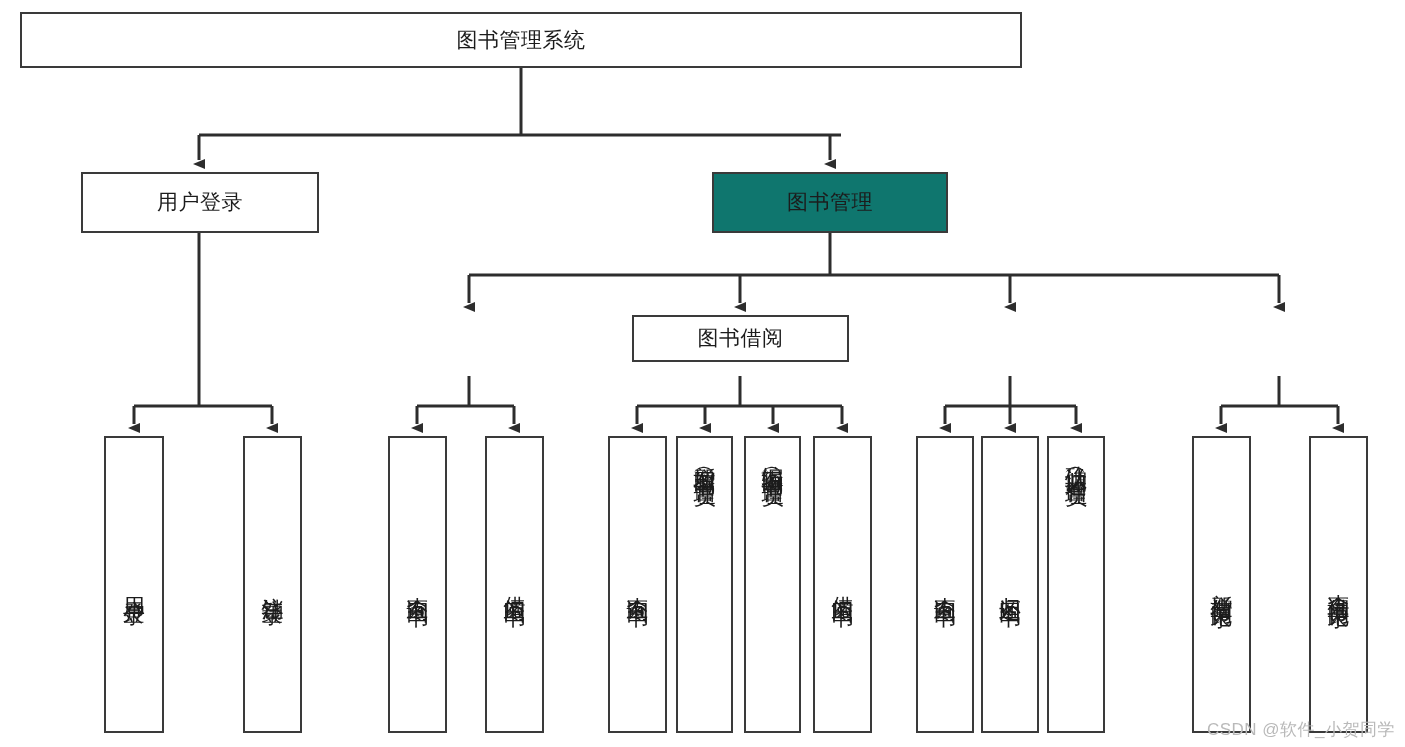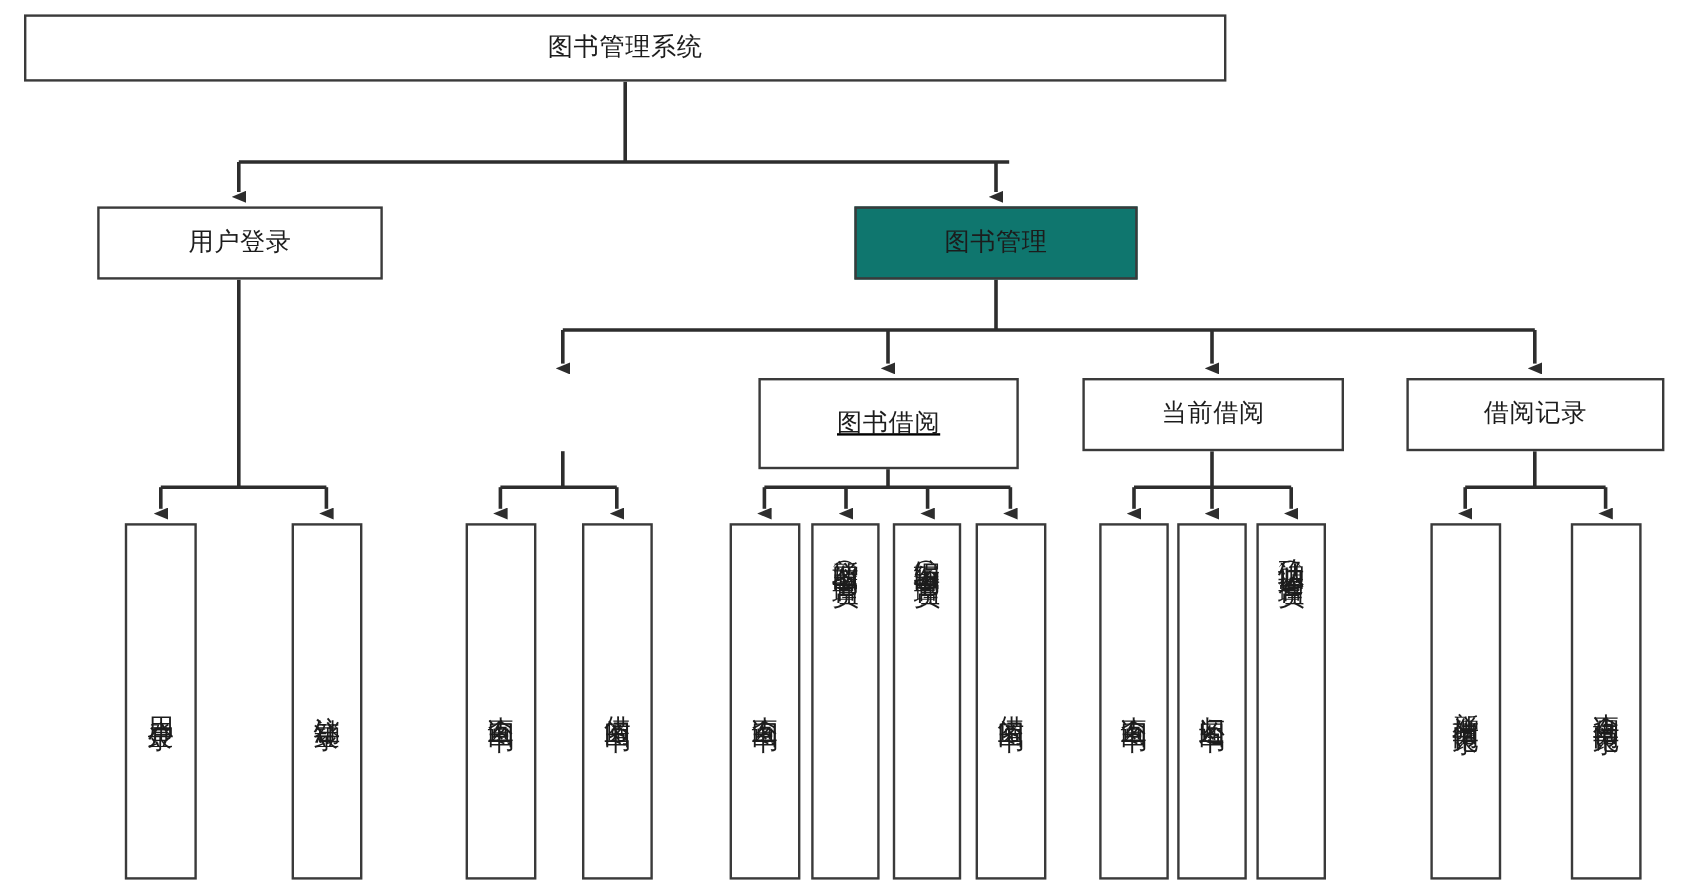--- a/index.html
+++ b/index.html
@@ -142,28 +142,22 @@
     <span class="node-label" style="color: rgb(28, 28, 28);">图书管理系统</span>
   </div>
 
   <div class="node-box" style="left: 81px; top: 172px; width: 238px; height: 61px; border-color: rgb(58, 58, 58); background: rgb(255, 255, 255);">
     <span class="node-label" style="color: rgb(28, 28, 28);">用户登录</span>
   </div>
   <div class="node-box" style="left: 712px; top: 172px; width: 236px; height: 61px; border-color: rgb(58, 58, 58); background: #0f766e;">
     <span class="node-label" style="color: rgb(28, 28, 28);">图书管理</span>
   </div>
 
-  <div class="node-box" style="left: 632px; top: 315px; width: 217px; height: 76px; border-color: rgb(58, 58, 58); background: rgb(255, 255, 255); text-decoration: underline;">
+  <div class="node-box" style="left: 632px; top: 315px; width: 217px; height: 47px; border-color: rgb(58, 58, 58); background: rgb(255, 255, 255);">
     <span class="node-label" style="color: rgb(28, 28, 28);">图书借阅</span>
-  </div>
-  <div class="node-box" style="left: 902px; top: 315px; width: 218px; height: 61px; border-color: rgb(58, 58, 58); background: rgb(255, 255, 255);">
-    <span class="node-label" style="color: rgb(28, 28, 28);">当前借阅</span>
-  </div>
-  <div class="node-box" style="left: 1172px; top: 315px; width: 215px; height: 61px; border-color: rgb(58, 58, 58); background: rgb(255, 255, 255);">
-    <span class="node-label" style="color: rgb(28, 28, 28);">借阅记录</span>
   </div>
 
   <div class="node-box vertical centered" style="left: 104px; top: 436px; width: 60px; height: 297px; border-color: rgb(58, 58, 58); background: rgb(255, 255, 255);">
     <span class="node-label" style="color: rgb(28, 28, 28);">用户登录</span>
   </div>
   <div class="node-box vertical centered" style="left: 243px; top: 436px; width: 59px; height: 297px; border-color: rgb(58, 58, 58); background: rgb(255, 255, 255);">
     <span class="node-label" style="color: rgb(28, 28, 28);">注销登录</span>
   </div>
   <div class="node-box vertical centered" style="left: 388px; top: 436px; width: 59px; height: 297px; border-color: rgb(58, 58, 58); background: rgb(255, 255, 255);">
     <span class="node-label" style="color: rgb(28, 28, 28);">查询图书</span>
@@ -192,14 +186,15 @@
   <div class="node-box vertical" style="left: 1047px; top: 436px; width: 58px; height: 297px; border-color: rgb(58, 58, 58); background: rgb(255, 255, 255);">
     <span class="node-label" style="color: rgb(28, 28, 28);">确认归还（管理员）</span>
   </div>
   <div class="node-box vertical centered" style="left: 1192px; top: 436px; width: 59px; height: 297px; border-color: rgb(58, 58, 58); background: rgb(255, 255, 255);">
     <span class="node-label" style="color: rgb(28, 28, 28);">新增借阅记录</span>
   </div>
   <div class="node-box vertical centered" style="left: 1309px; top: 436px; width: 59px; height: 297px; border-color: rgb(58, 58, 58); background: rgb(255, 255, 255);">
     <span class="node-label" style="color: rgb(28, 28, 28);">查询借阅记录</span>
   </div>
 
+  <div id="watermark" style="color: rgb(185, 185, 185);">CSDN @软件_小贺同学</div>
 
 </div>
 
 </body></html>

